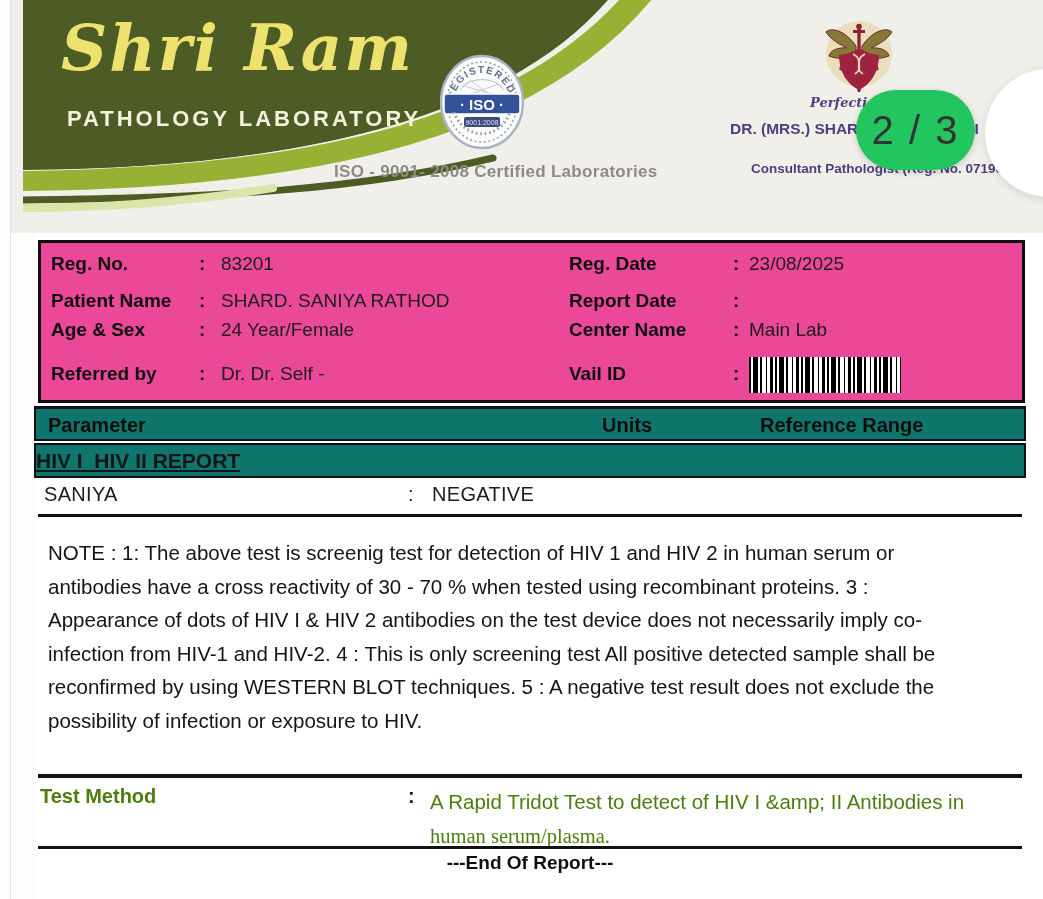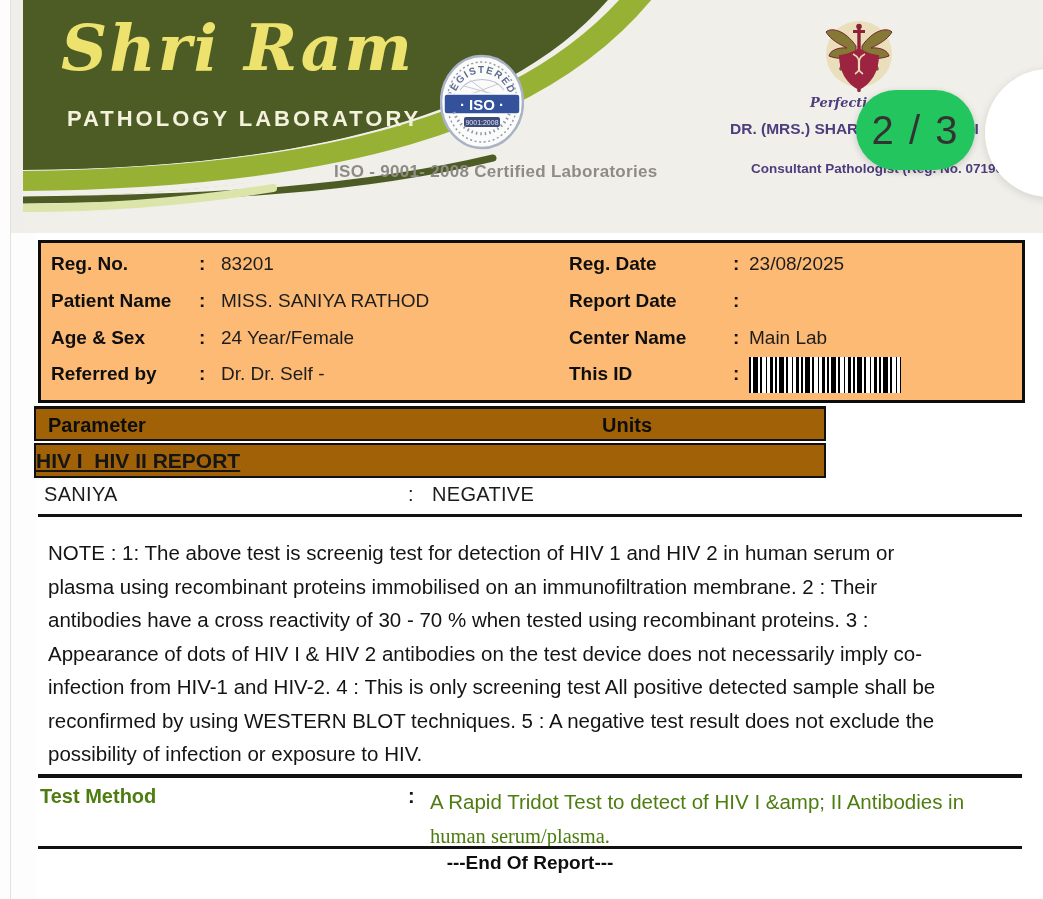--- a/index.html
+++ b/index.html
@@ -28,33 +28,33 @@
   .doc-title{left:728px;top:161px;font-size:13.5px;}
 
   
   .page-pill{left:856px;top:90px;width:119px;height:80px;border-radius:40px;background:#22c55e;
              box-shadow:0 2px 7px rgba(0,0,0,.18);display:flex;align-items:center;justify-content:center;
              font-size:40px;color:#333;letter-spacing:2px;}
   .fab{left:985px;top:69px;width:128px;height:128px;border-radius:50%;background:#fff;
        box-shadow:0 2px 10px rgba(0,0,0,.12);}
 
   
-  .patient-box{left:38px;top:240px;width:981px;height:157px;border:3px solid #0d0d0d;background:#fdba74;}
+  .patient-box{left:38px;top:240px;width:981px;height:157px;border:3px solid #0d0d0d;background:#ec4899;}
   .cell{position:absolute;font-size:19px;white-space:nowrap;}
   .lbl{font-weight:bold;color:#0f0f0f;}
   .val{color:#1d1d1d;}
-  .r0{top:10px;} .r1{top:47px;} .r2{top:84px;} .r3{top:120px;}
+  .r0{top:10px;} .r1{top:47px;} .r2{top:76px;} .r3{top:120px;}
   .lc-l{left:10px;} .lc-c{left:158px;} .lc-v{left:180px;}
   .rc-l{left:528px;} .rc-c{left:692px;} .rc-v{left:708px;}
   .barcode{left:708px;top:114px;width:152px;height:36px;
      background:repeating-linear-gradient(90deg,#000 0 2px,#fff 2px 4px,#000 4px 9px,#fff 9px 11px,
      #000 11px 13px,#fff 13px 17px,#000 17px 18px,#fff 18px 21px,#000 21px 24px,#fff 24px 26px);}
 
   
-  .bar{left:34px;width:792px;height:35px;background:#a16207;border:2px solid #101010;box-sizing:border-box;}
+  .bar{left:34px;width:992px;height:35px;background:#0f766e;border:2px solid #101010;box-sizing:border-box;}
   .bar1{top:406px;border-top-width:3px;}
   .bar2{top:443px;}
   .bar .cell{top:5px;font-size:20px;font-weight:bold;color:#0e0e0e;}
   .c-param{left:12px;} .c-res{left:398px;margin-top:36px;} .c-units{left:566px;} .c-ref{left:724px;}
   .section-title{width:100%;top:4px;font-size:21px;font-weight:bold;
                  text-decoration:underline;white-space:pre;position:absolute;}
   .result-row .cell{font-size:20px;color:#1c1c1c;letter-spacing:.3px;}
   .result-row{left:0;top:483px;width:1043px;height:28px;}
   .rr-p{left:44px;} .rr-c{left:408px;} .rr-v{left:432px;}
 
@@ -130,61 +130,61 @@
     <div class="abs doc-qual purple">(Path)</div>
     <div class="abs doc-title purple">Consultant Pathologist (Reg. No. 071960)</div>
   </div>
 
   <div class="abs patient-box">
     <span class="cell lbl r0 lc-l">Reg. No.</span>
     <span class="cell lbl r0 lc-c">:</span>
     <span class="cell val r0 lc-v">83201</span>
     <span class="cell lbl r1 lc-l">Patient Name</span>
     <span class="cell lbl r1 lc-c">:</span>
-    <span class="cell val r1 lc-v">MISS. SANIYA RATHOD</span>
+    <span class="cell val r1 lc-v">SHARD. SANIYA RATHOD</span>
     <span class="cell lbl r2 lc-l">Age &amp; Sex</span>
     <span class="cell lbl r2 lc-c">:</span>
     <span class="cell val r2 lc-v">24 Year/Female</span>
     <span class="cell lbl r3 lc-l">Referred by</span>
     <span class="cell lbl r3 lc-c">:</span>
     <span class="cell val r3 lc-v">Dr. Dr. Self -</span>
 
     <span class="cell lbl r0 rc-l">Reg. Date</span>
     <span class="cell lbl r0 rc-c">:</span>
     <span class="cell val r0 rc-v">23/08/2025</span>
     <span class="cell lbl r1 rc-l">Report Date</span>
     <span class="cell lbl r1 rc-c">:</span>
     <span class="cell val r1 rc-v"></span>
     <span class="cell lbl r2 rc-l">Center Name</span>
     <span class="cell lbl r2 rc-c">:</span>
     <span class="cell val r2 rc-v">Main Lab</span>
-    <span class="cell lbl r3 rc-l">This ID</span>
+    <span class="cell lbl r3 rc-l">Vail ID</span>
     <span class="cell lbl r3 rc-c">:</span>
     <span class="cell barcode"></span>
   </div>
 
   <div class="abs bar bar1">
     <span class="cell c-param">Parameter</span>
     <span class="cell c-res">Results</span>
     <span class="cell c-units">Units</span>
+    <span class="cell c-ref">Reference Range</span>
   </div>
   <div class="abs bar bar2">
     <span class="section-title">HIV I  HIV II REPORT</span>
   </div>
 
   <div class="abs result-row">
     <span class="cell rr-p">SANIYA</span>
     <span class="cell rr-c">:</span>
     <span class="cell rr-v">NEGATIVE</span>
   </div>
   <div class="abs hline hl1"></div>
 
   <div class="abs note">
     <div>NOTE : 1: The above test is screenig test for detection of HIV 1 and HIV 2 in human serum or</div>
-    <div>plasma using recombinant proteins immobilised on an immunofiltration membrane. 2 : Their</div>
     <div>antibodies have a cross reactivity of 30 - 70 % when tested using recombinant proteins. 3 :</div>
     <div>Appearance of dots of HIV I &amp; HIV 2 antibodies on the test device does not necessarily imply co-</div>
     <div>infection from HIV-1 and HIV-2. 4 : This is only screening test All positive detected sample shall be</div>
     <div>reconfirmed by using WESTERN BLOT techniques. 5 : A negative test result does not exclude the</div>
     <div>possibility of infection or exposure to HIV.</div>
   </div>
 
   <div class="abs hline hl2"></div>
   <div class="abs tm-label">Test Method</div>
   <div class="abs tm-colon">:</div>

